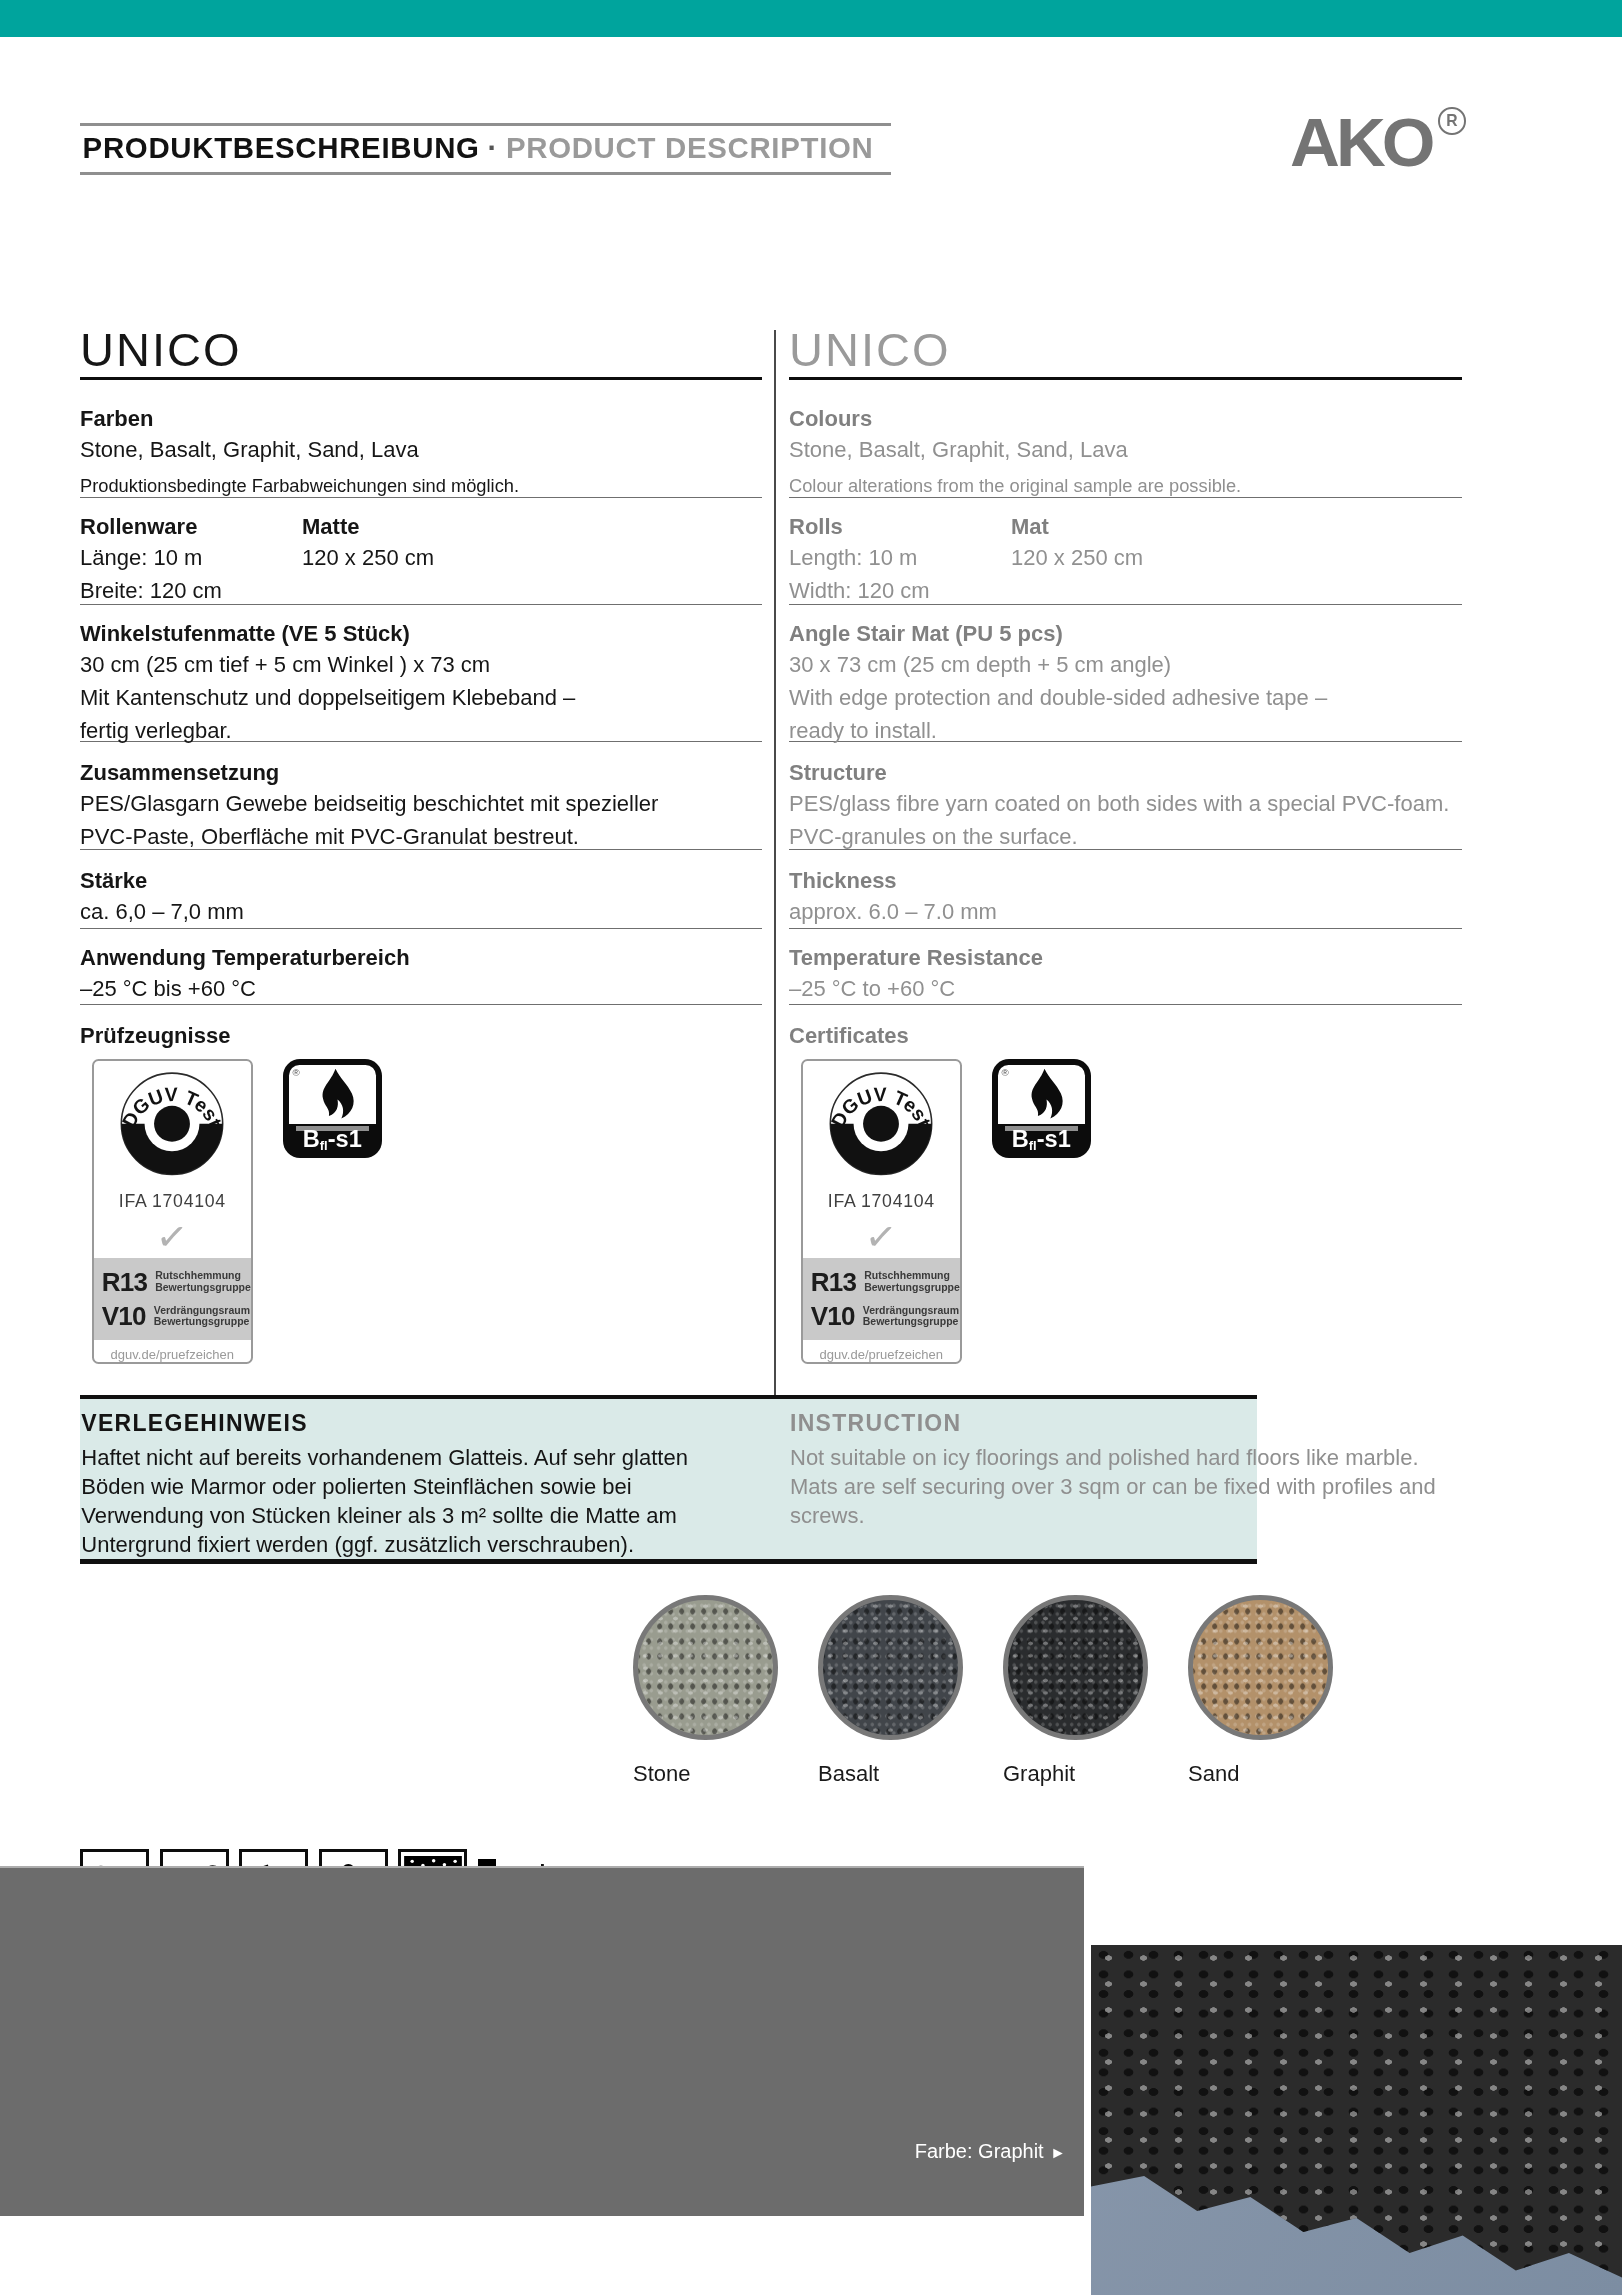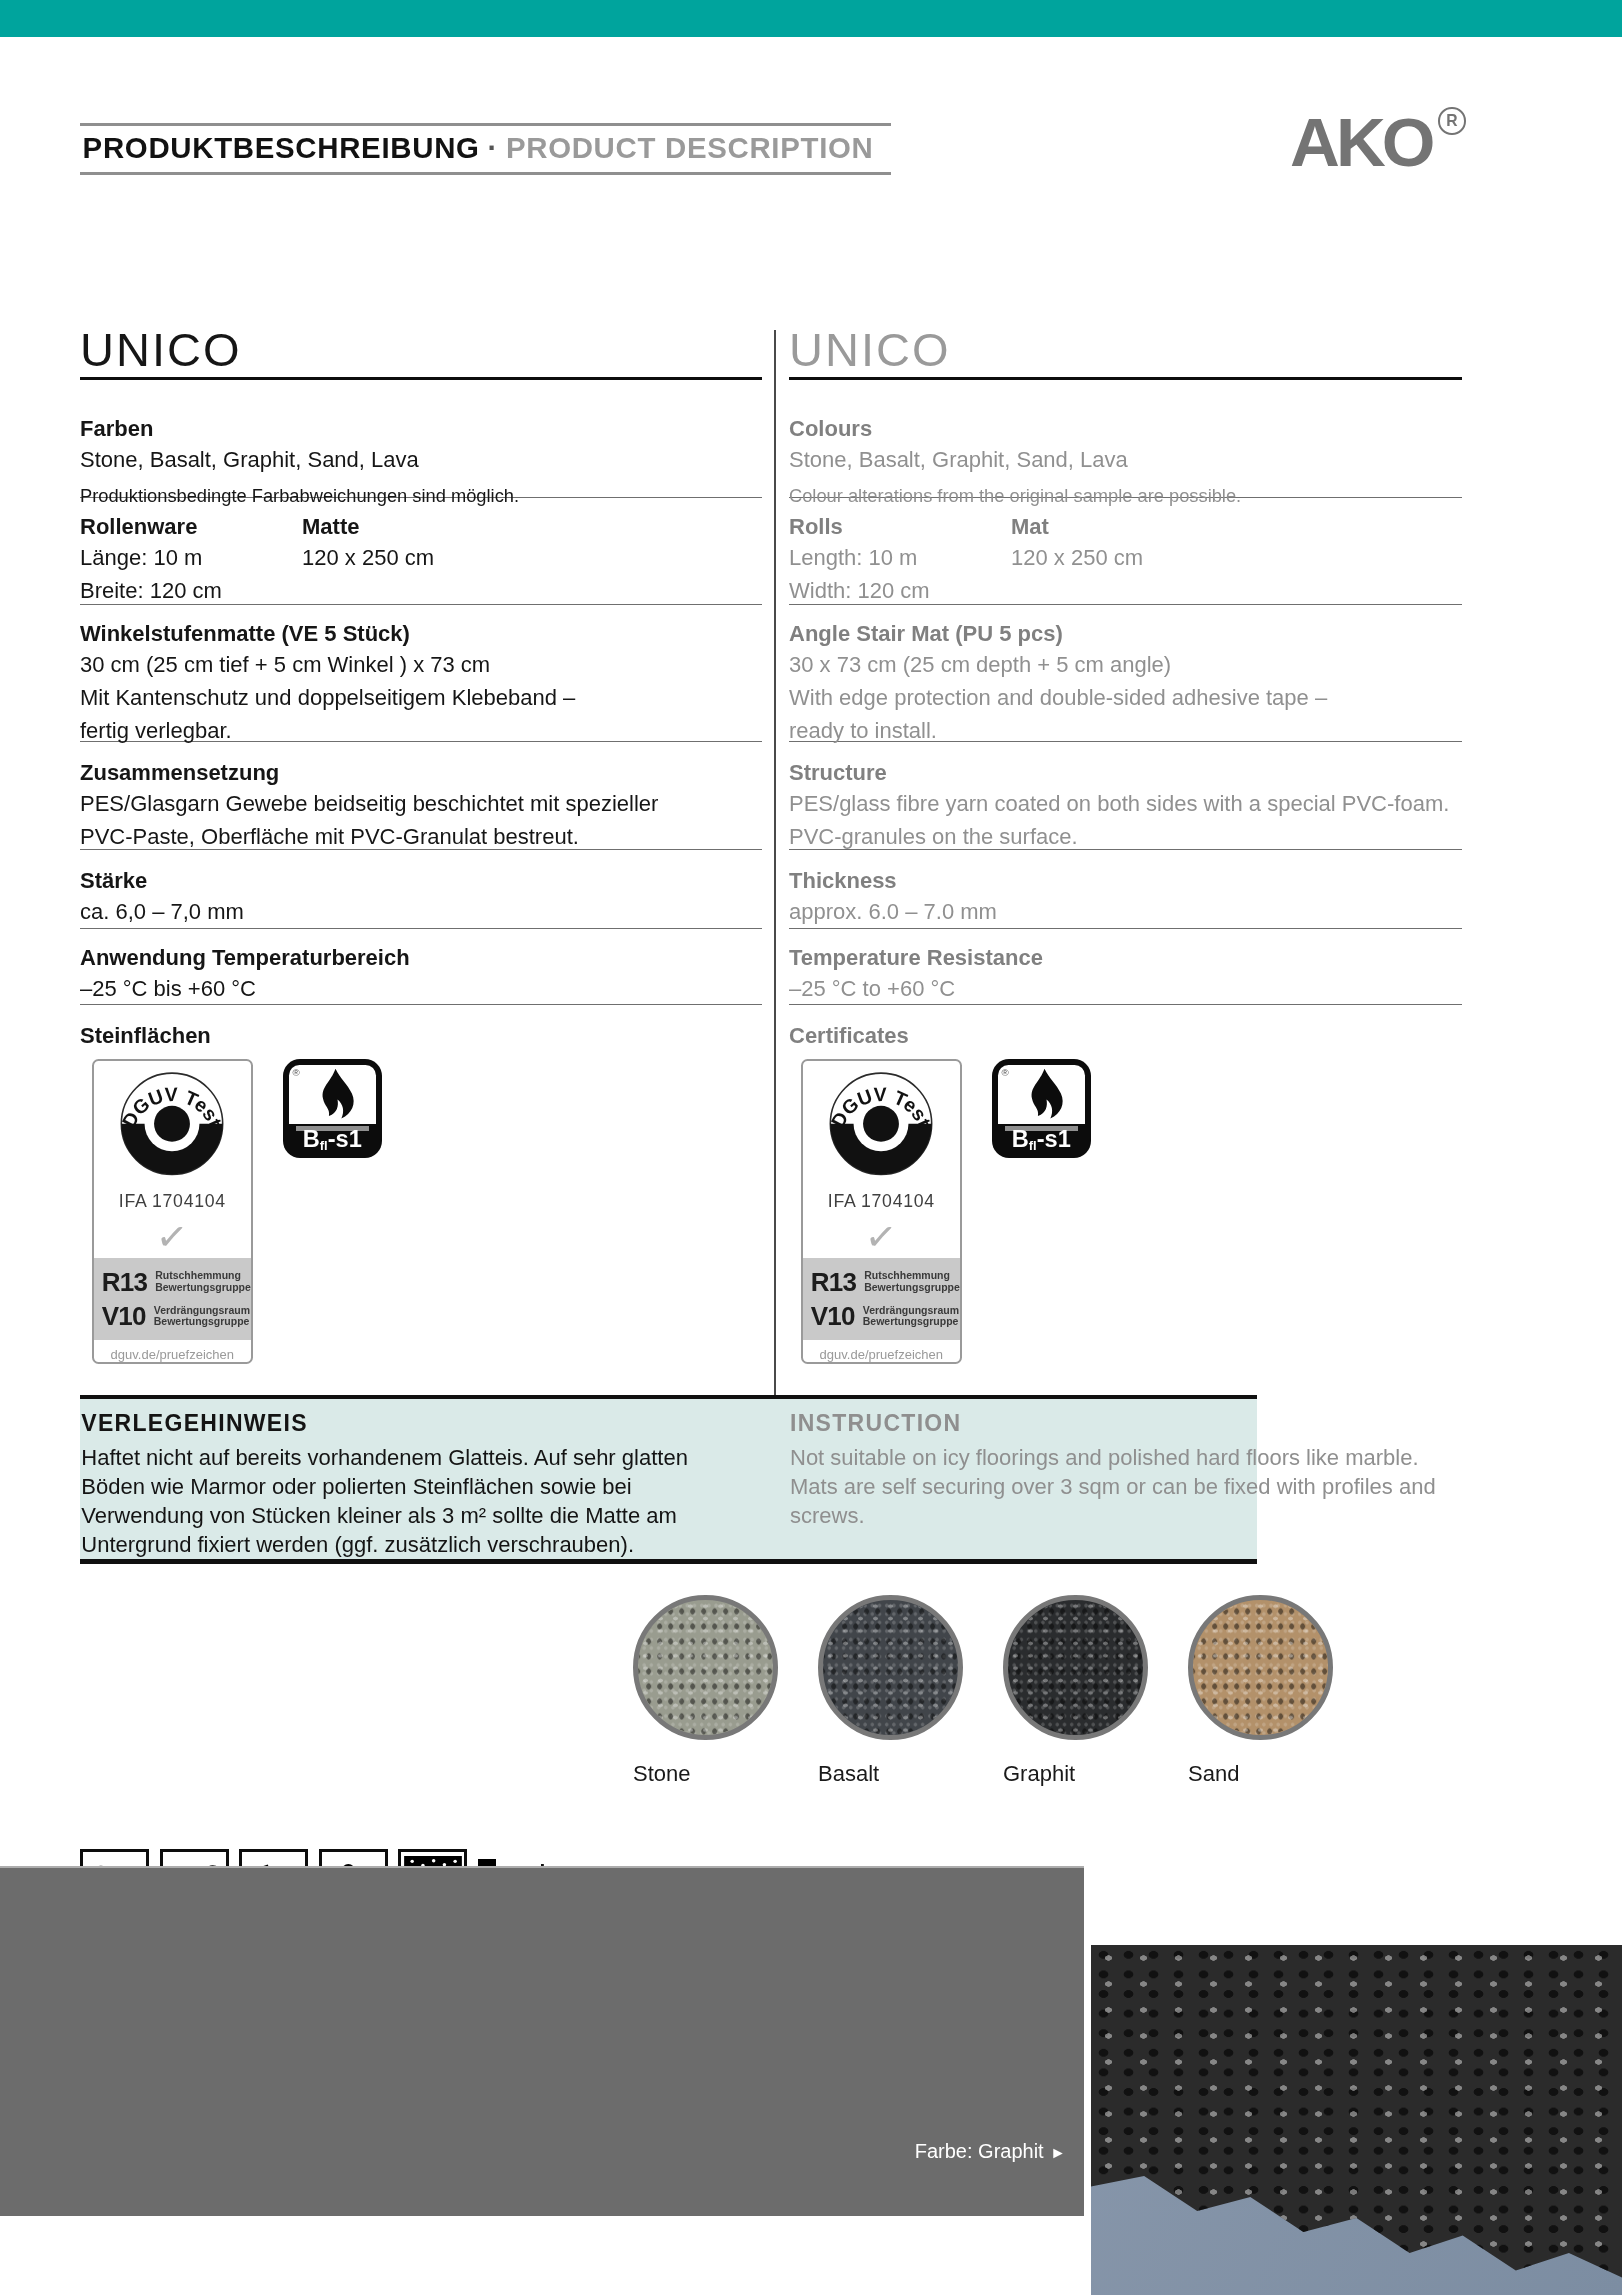--- a/index.html
+++ b/index.html
@@ -29,21 +29,21 @@
   .col{position:absolute;top:330px;}
   .col-de{left:80px;width:682px;color:#161616;}
   .col-en{left:789px;width:673px;}
   .col-en .col-title{color:#9A9A9A;}
   .col-en .lbl{color:#808080;}
   .col-en .txt,.col-en .note{color:#909090;}
   .col-title{height:50px;box-sizing:border-box;border-bottom:3.9px solid #0D0D0D;
              font-size:47px;font-weight:300;letter-spacing:2px;line-height:0.95;
              display:flex;align-items:flex-end;padding-bottom:3.9px;}
   .row{box-sizing:border-box;border-bottom:1.3px solid #6F6F6F;}
-  .r1{height:118px;padding-top:34px;}
+  .r1{height:118px;padding-top:24px;}
   .r2{height:107px;padding-top:14.4px;}
   .r3{height:137px;padding-top:14.4px;}
   .r4{height:108px;padding-top:15.7px;}
   .r5{height:79px;padding-top:15.7px;}
   .r6{height:76px;padding-top:14.4px;}
   .r7{height:390px;padding-top:15.7px;border-bottom:none;}
   .lbl{font-size:22px;font-weight:bold;line-height:29px;}
   .txt{font-size:22px;line-height:33px;}
   .note{font-size:18.3px;line-height:23.6px;margin-top:7.9px;}
   .subcols{display:flex;}
@@ -174,21 +174,21 @@
     </div>
     <div class="row r5">
       <div class="lbl">Stärke</div>
       <div class="txt">ca. 6,0 – 7,0 mm</div>
     </div>
     <div class="row r6">
       <div class="lbl">Anwendung Temperaturbereich</div>
       <div class="txt">–25 °C bis +60 °C</div>
     </div>
     <div class="row r7">
-      <div class="lbl">Steinflächen</div>
+      <div class="lbl">Prüfzeugnisse</div>
       <div class="badges">
         <div class="dguv">
           <svg class="dguv-logo" viewBox="0 0 200 200" xmlns="http://www.w3.org/2000/svg">
             <circle cx="100" cy="100" r="96" fill="#ffffff" stroke="#2B2B2B" stroke-width="3"></circle>
             <path d="M 4 100 A 96 96 0 0 0 196 100 Z" fill="#111111"></path>
             <circle cx="100" cy="100" r="52" fill="#ffffff"></circle>
             <circle cx="100" cy="100" r="34" fill="#111111"></circle>
             <defs>
                 <path id="dguvArcA" d="M 26 116 A 76 76 0 0 1 174 116"></path>
               </defs>

